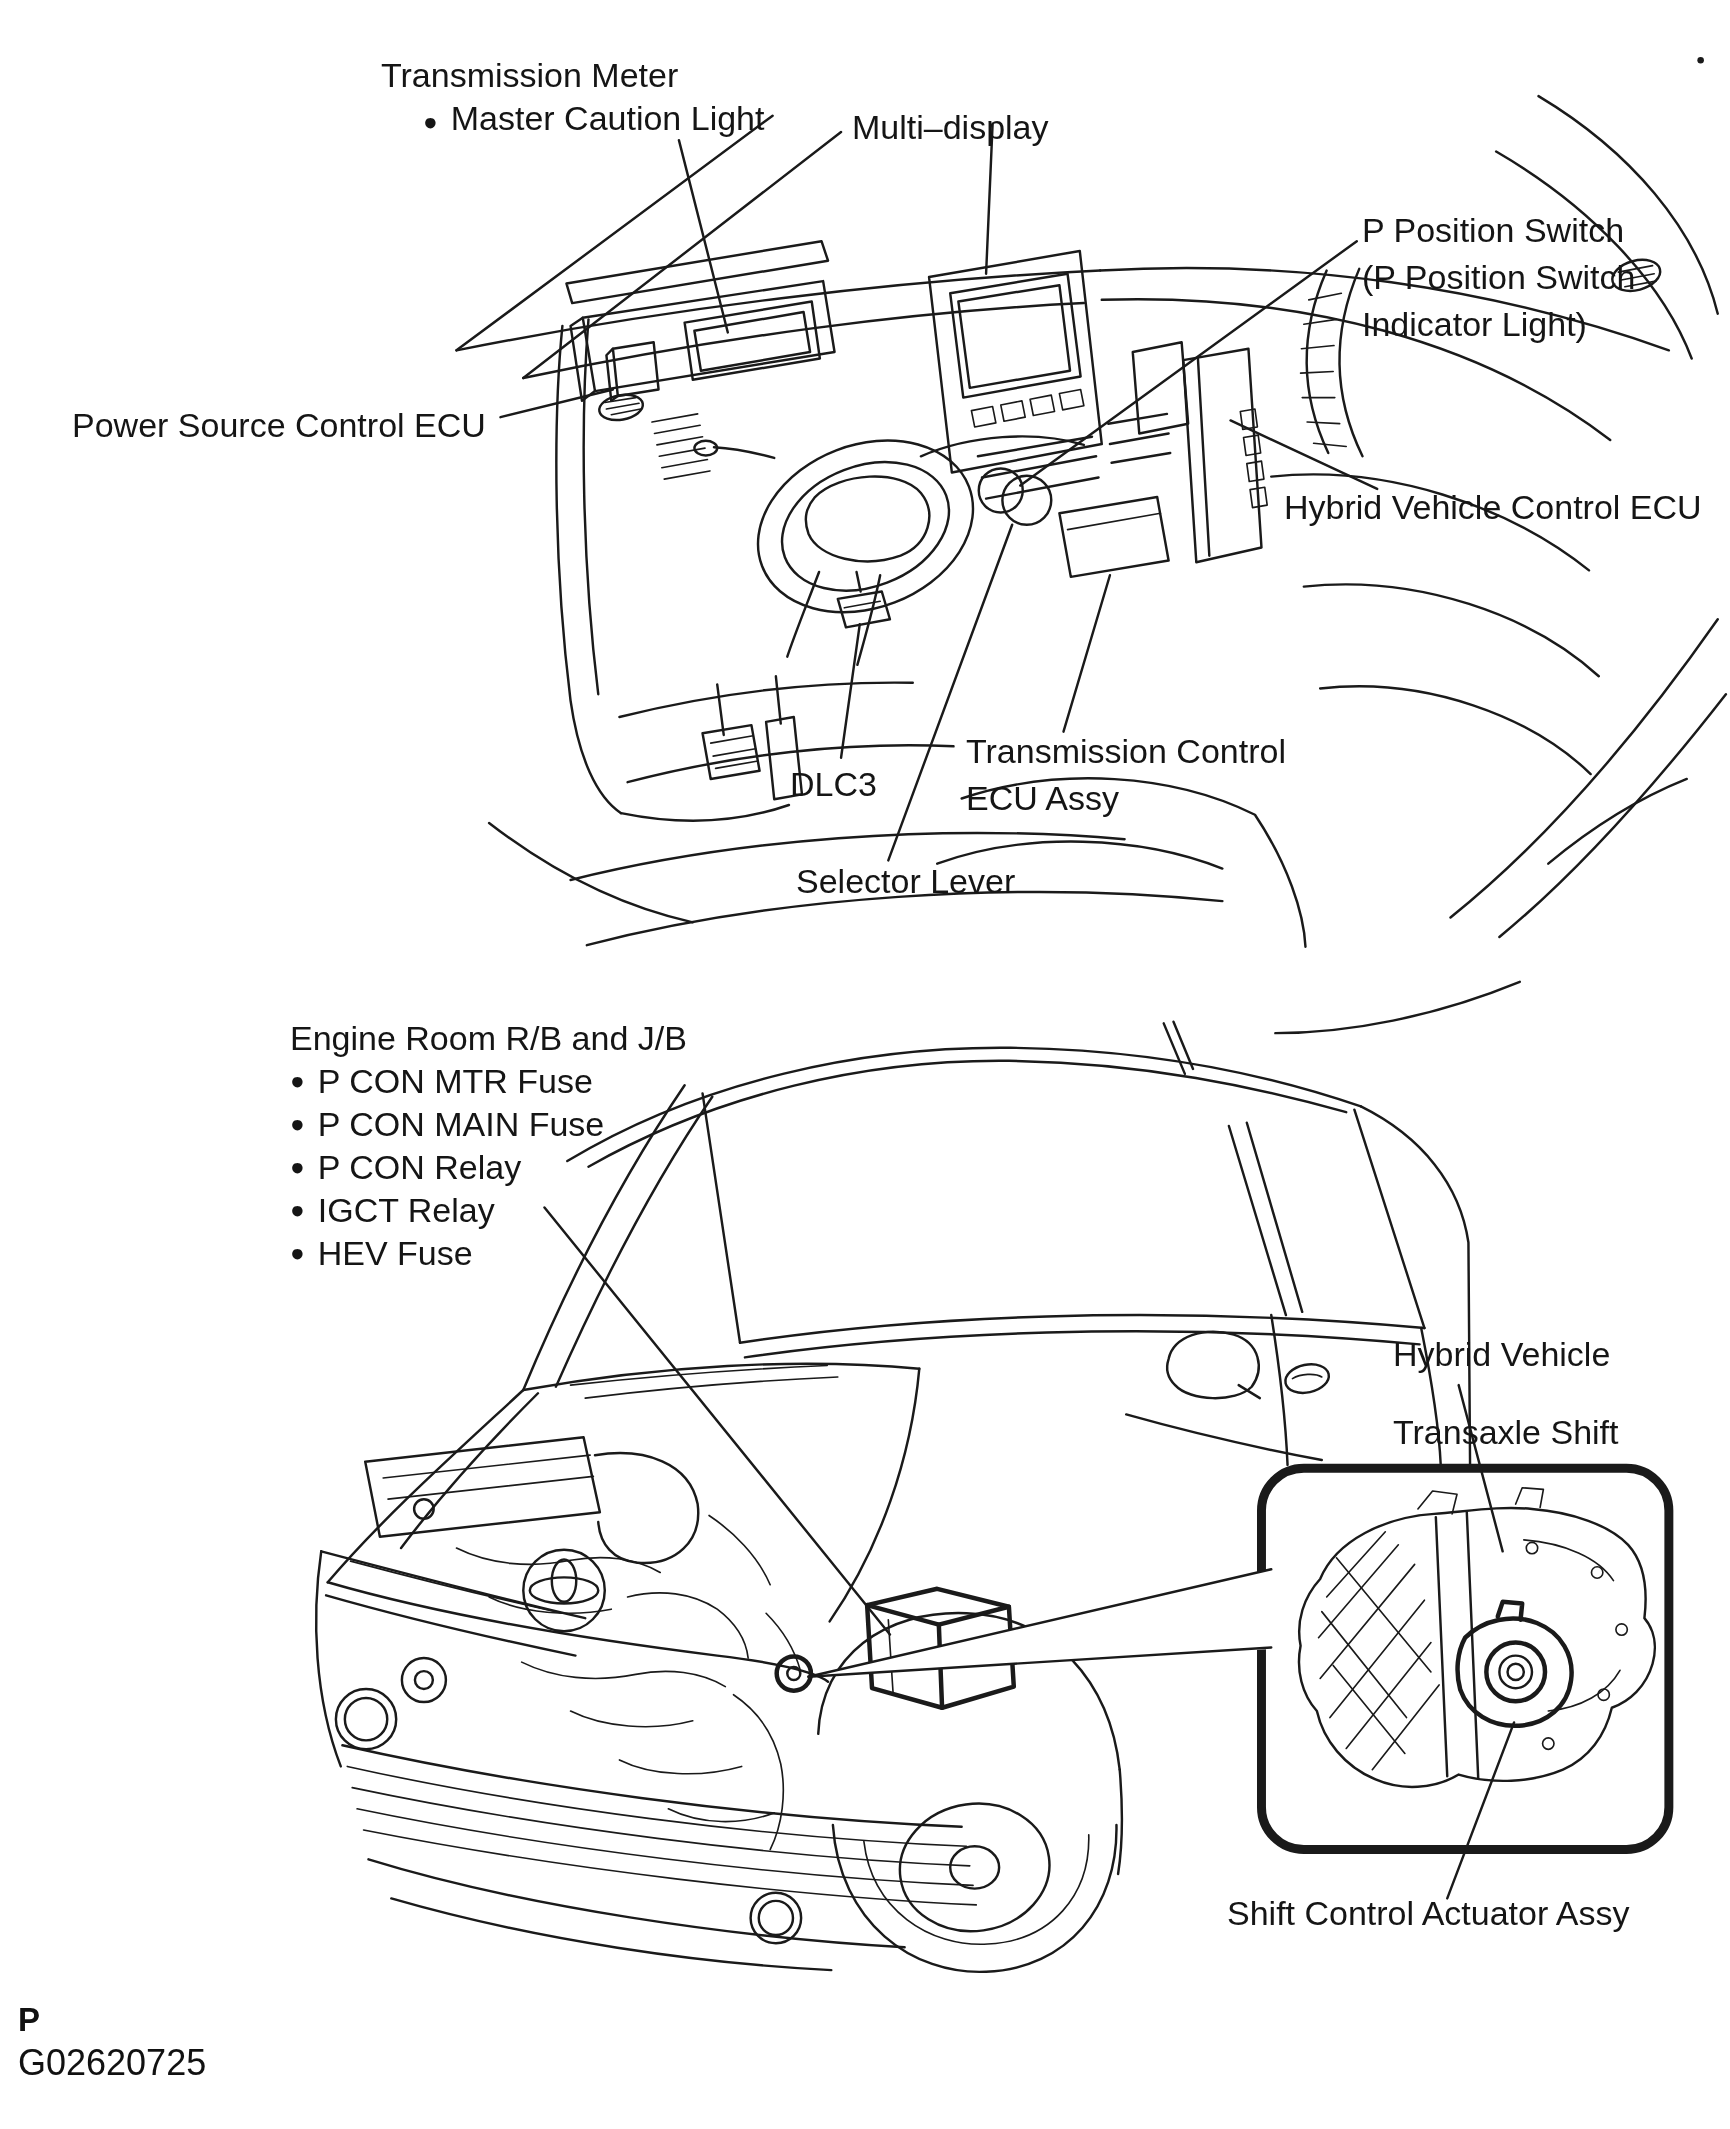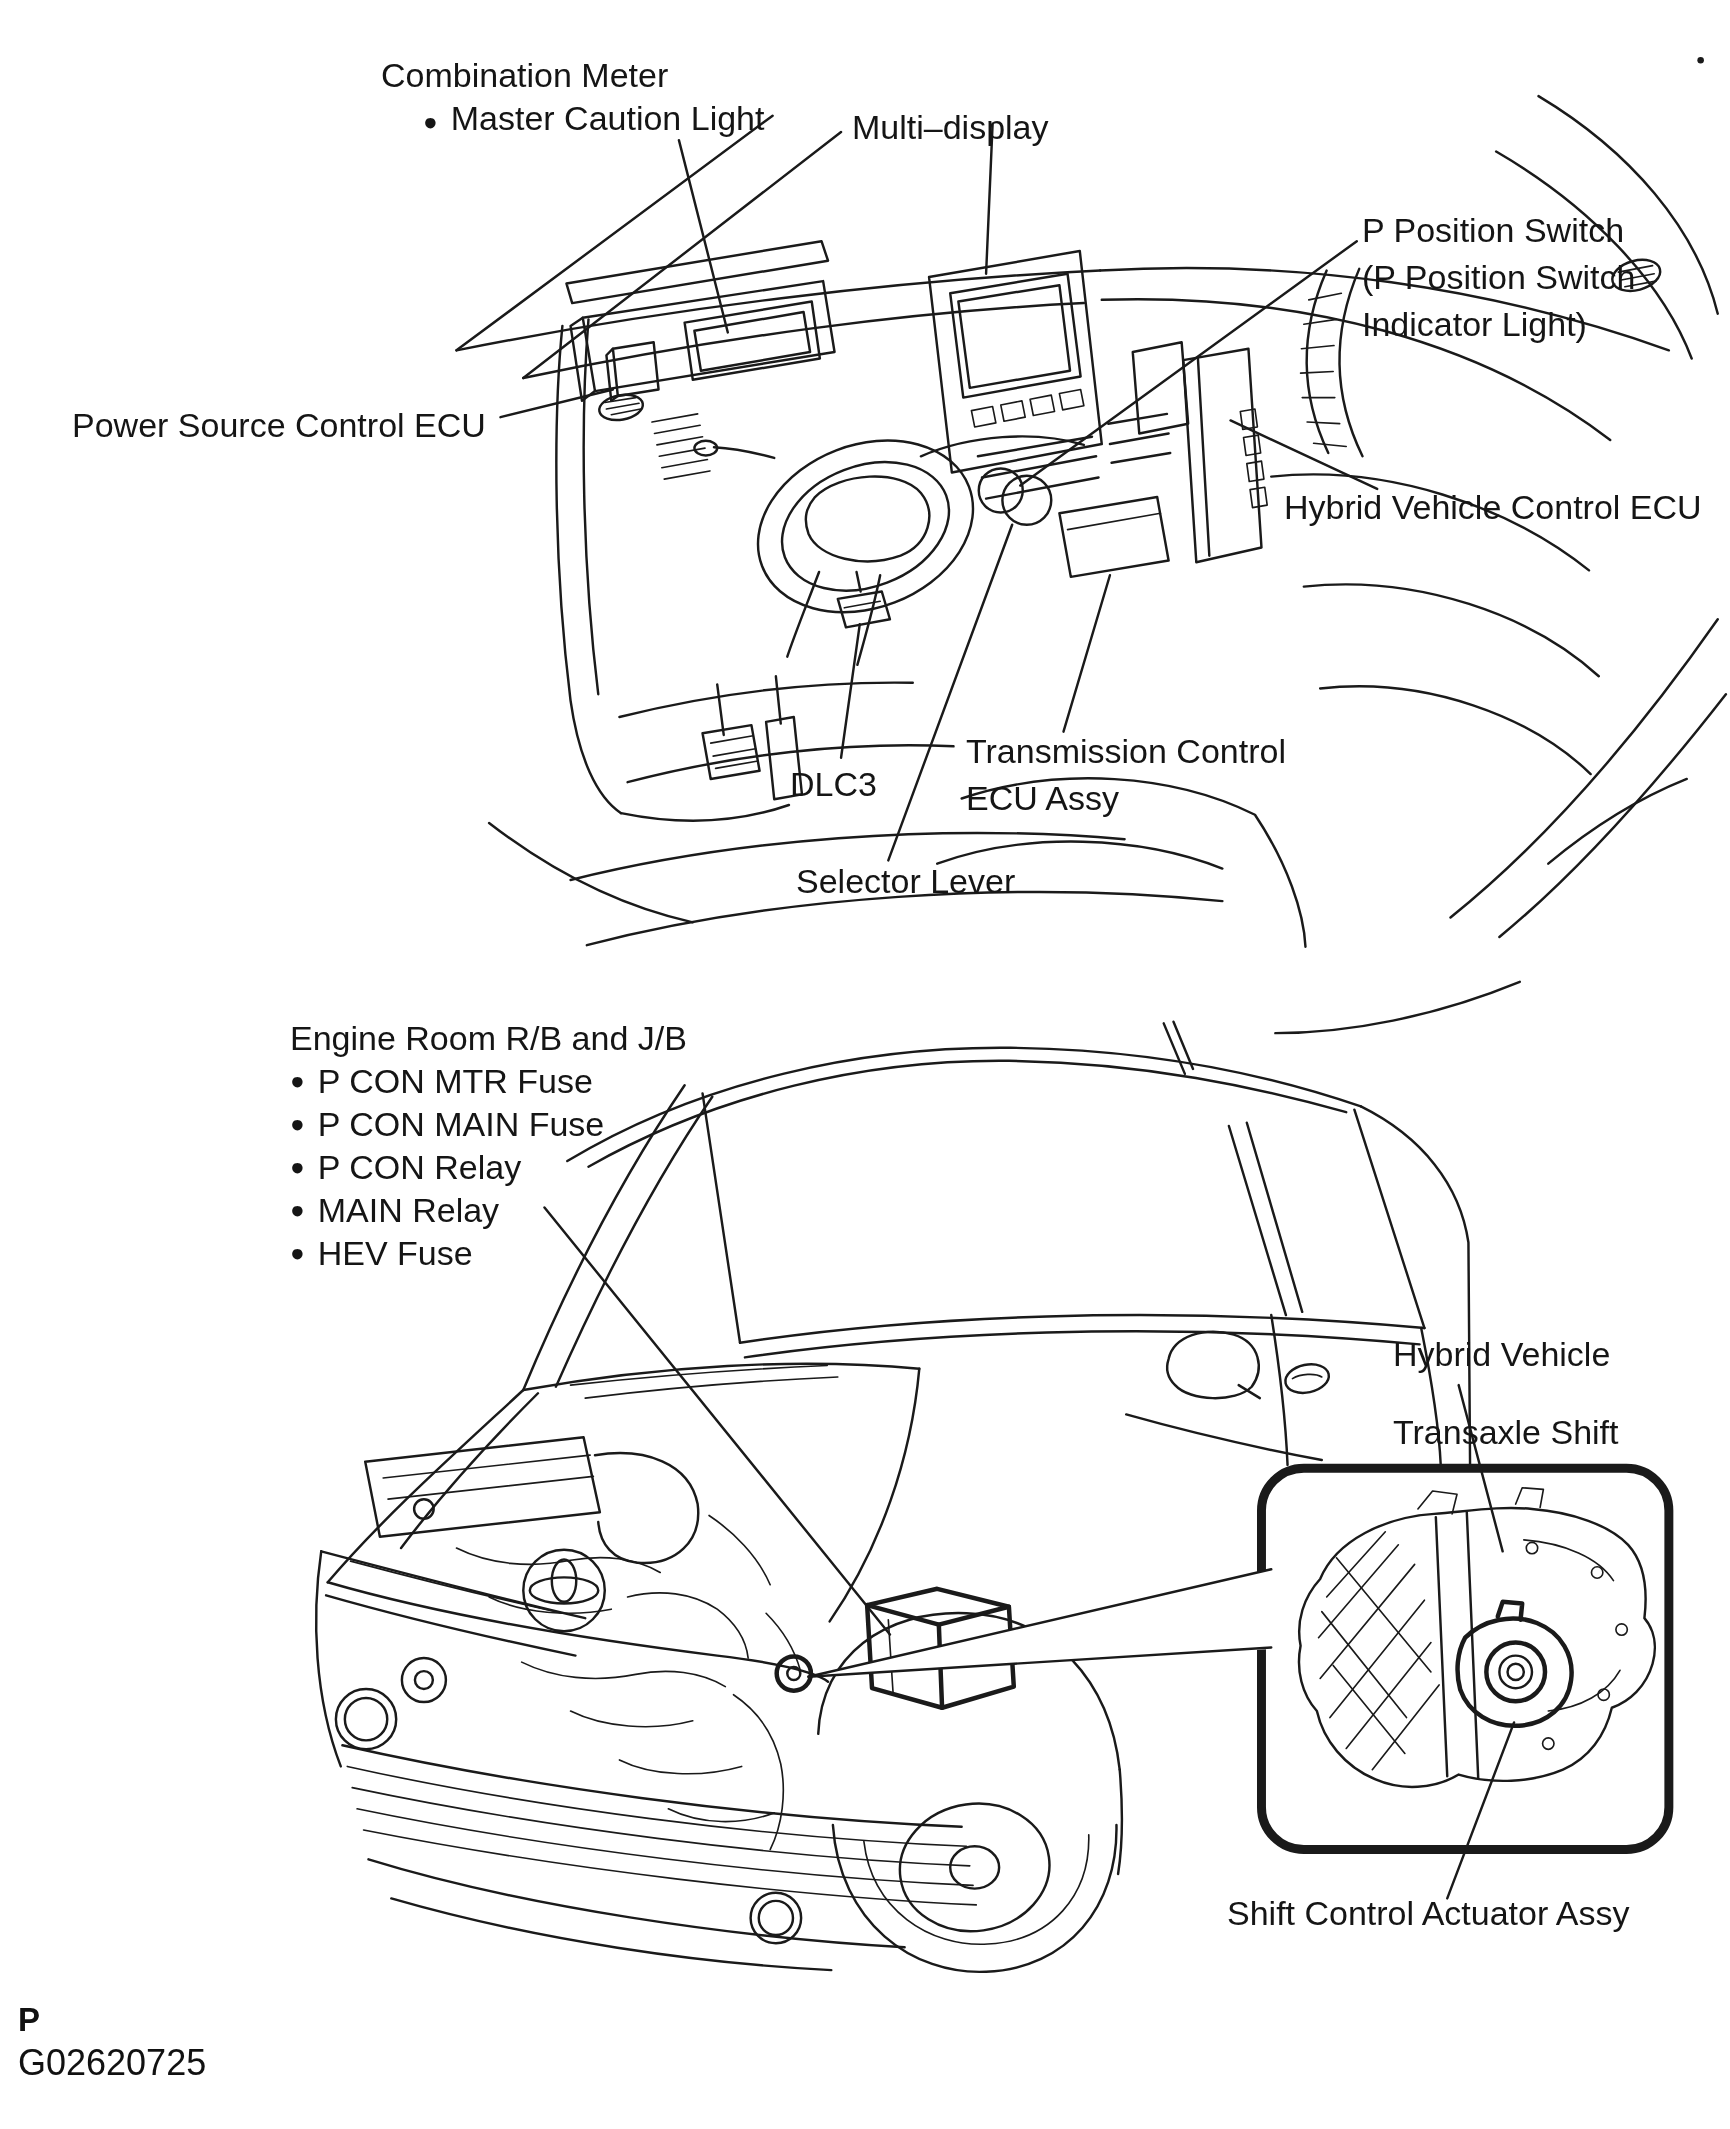--- a/index.html
+++ b/index.html
@@ -271,21 +271,21 @@
   </g>
 
   <g>
     <path d="M668,1482 L1092,2006"></path>
     <path d="M1790,1700 L1844,1904"></path>
     <path d="M1858,2114 L1776,2330"></path>
   </g>
 </svg>
 
 <div class="lbl" style="left:381px;top:54px;">
-  <span class="line">Combination Meter</span>
+  <span class="line">Transmission Meter</span>
   <span class="line sub-bullet"><span class="bullet-mark">●</span><span>Master Caution Light</span></span>
 </div>
 
 <div class="lbl" style="left:852px;top:78px;margin-top:28px;">
   <span>Multi–display</span>
 </div>
 
 <div class="lbl" style="left:1362px;top:209px;">
   <span class="pp-line">P Position Switch</span>
   <span class="pp-line">(P Position Switch</span>
@@ -322,21 +322,21 @@
   <span class="bullet-item">
       <span class="bullet-mark">●</span>
       <span>P CON MAIN Fuse</span>
     </span>
   <span class="bullet-item">
       <span class="bullet-mark">●</span>
       <span>P CON Relay</span>
     </span>
   <span class="bullet-item">
       <span class="bullet-mark">●</span>
-      <span>MAIN Relay</span>
+      <span>IGCT Relay</span>
     </span>
   <span class="bullet-item">
       <span class="bullet-mark">●</span>
       <span>HEV Fuse</span>
     </span>
 </div>
 
 <div class="lbl" style="left:1393px;top:1301px;">
   <span class="tx-line">Hybrid Vehicle</span>
   <span class="tx-line">Transaxle Shift</span>

